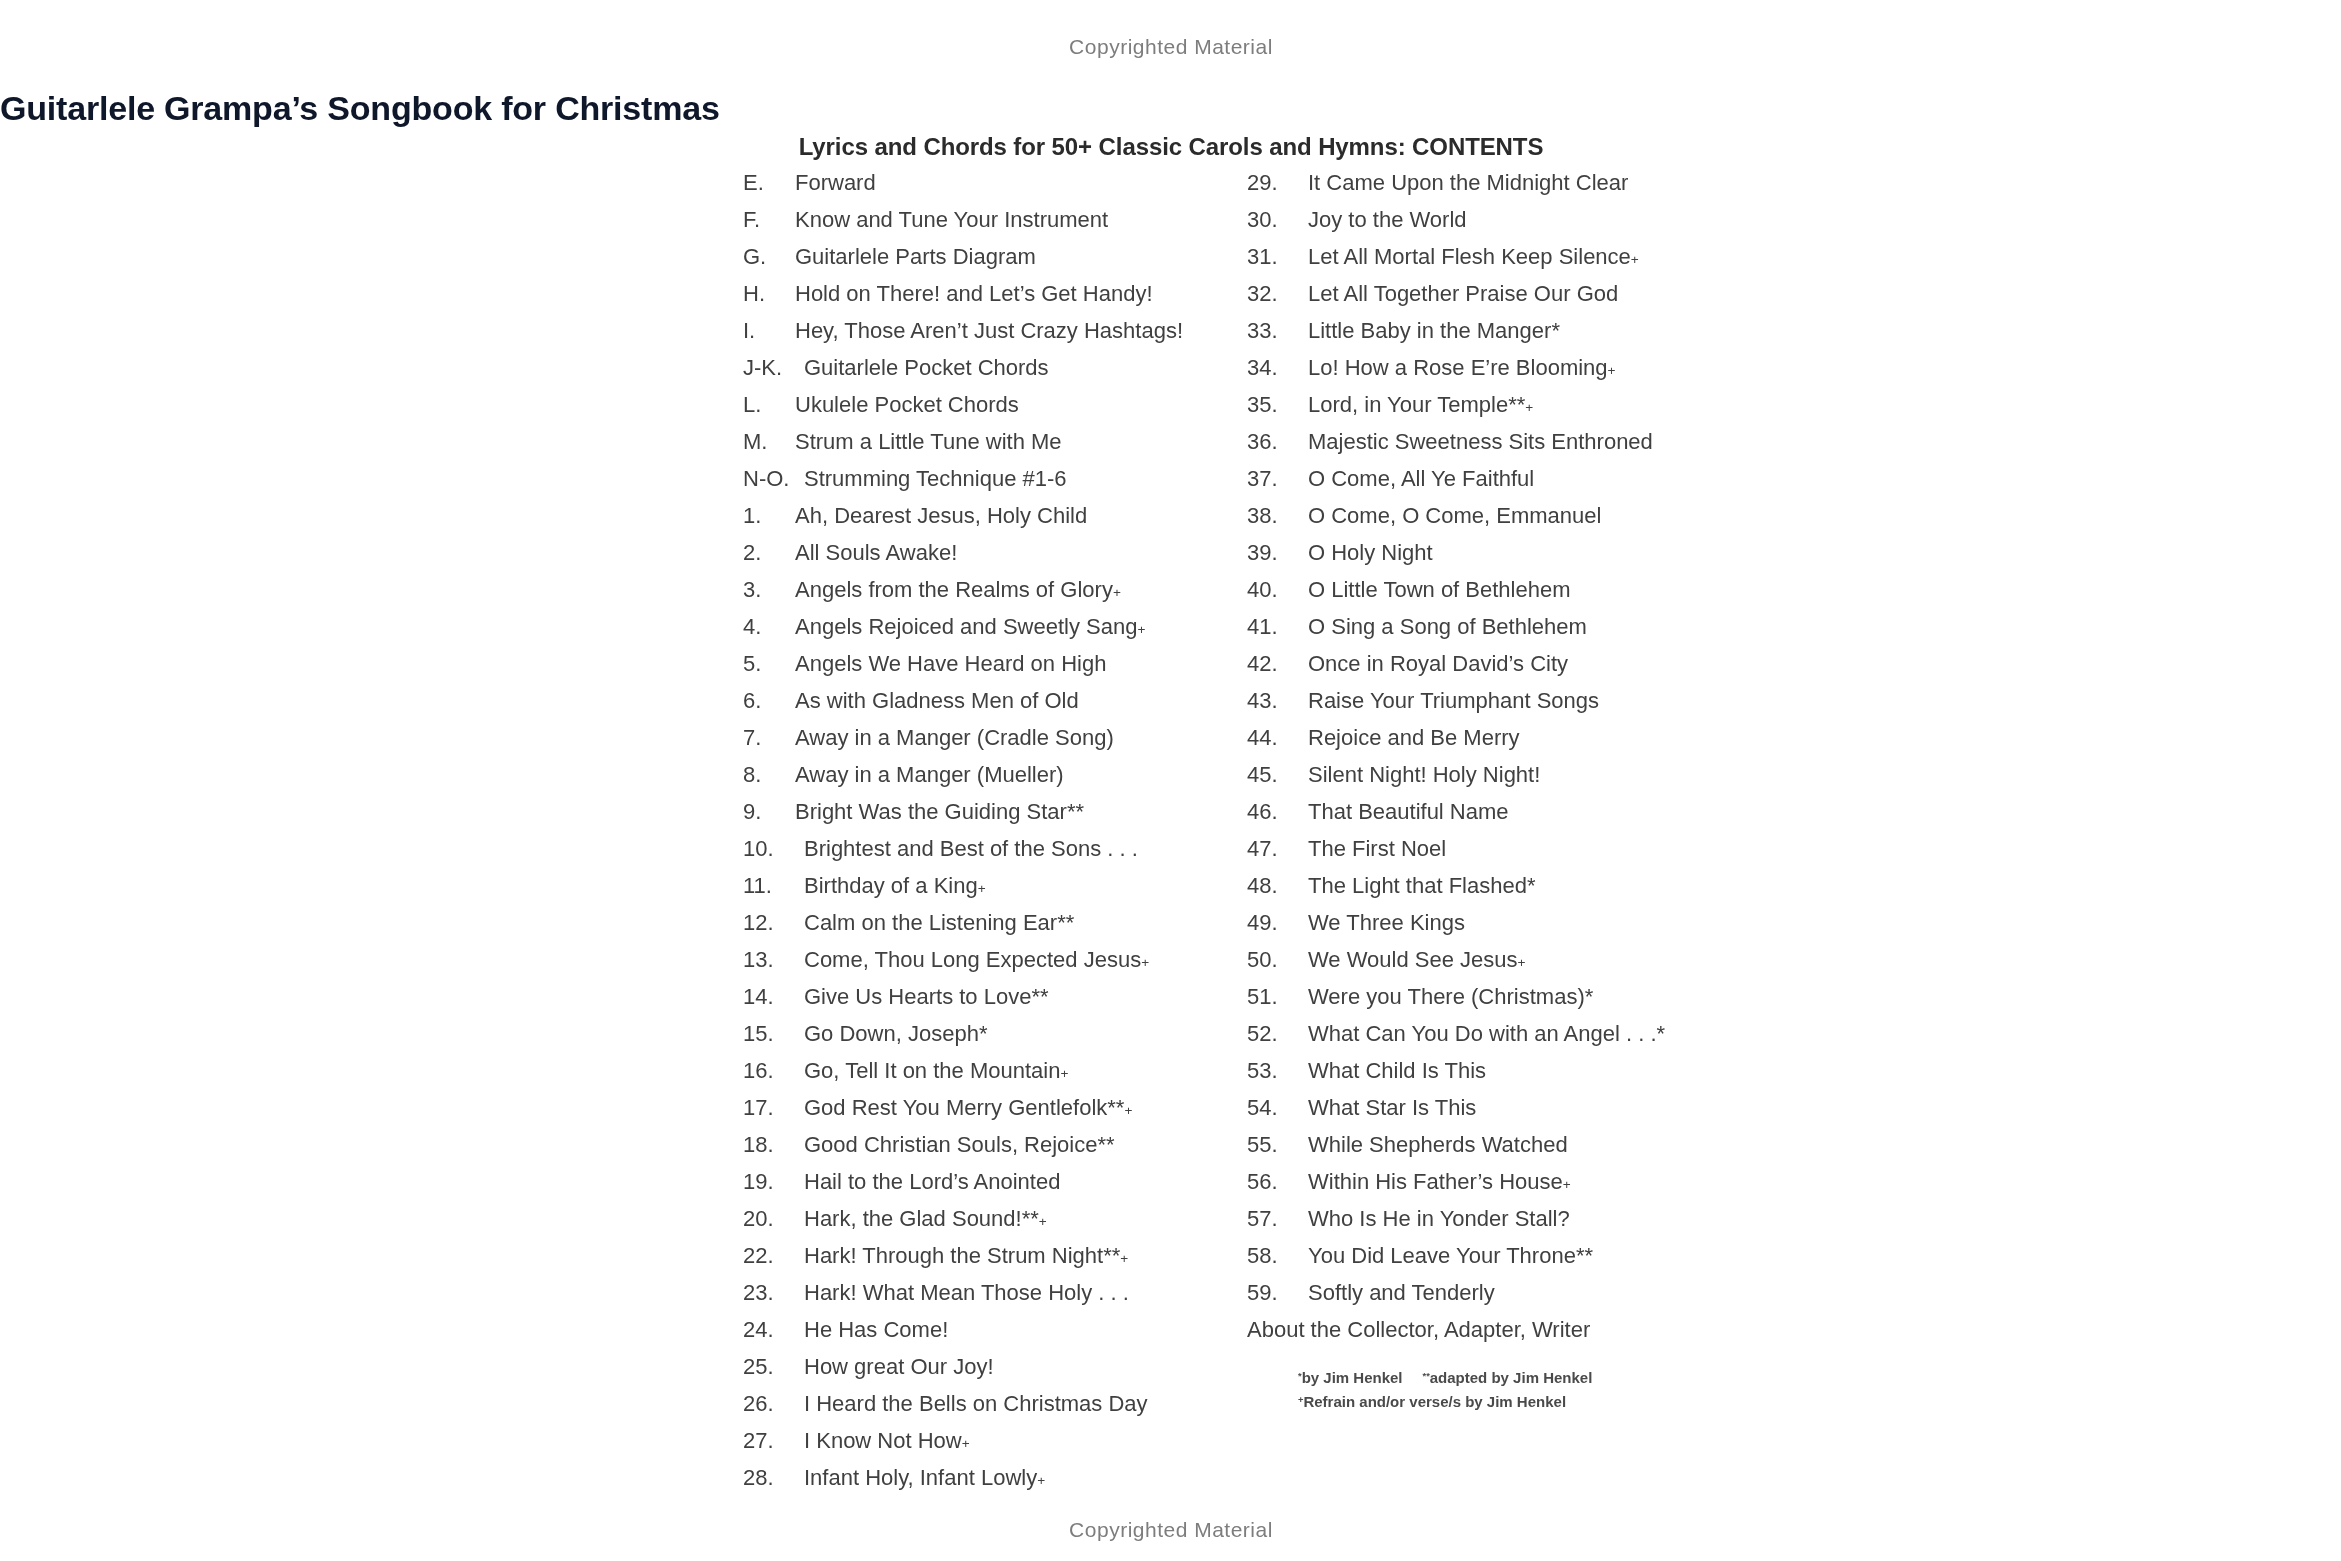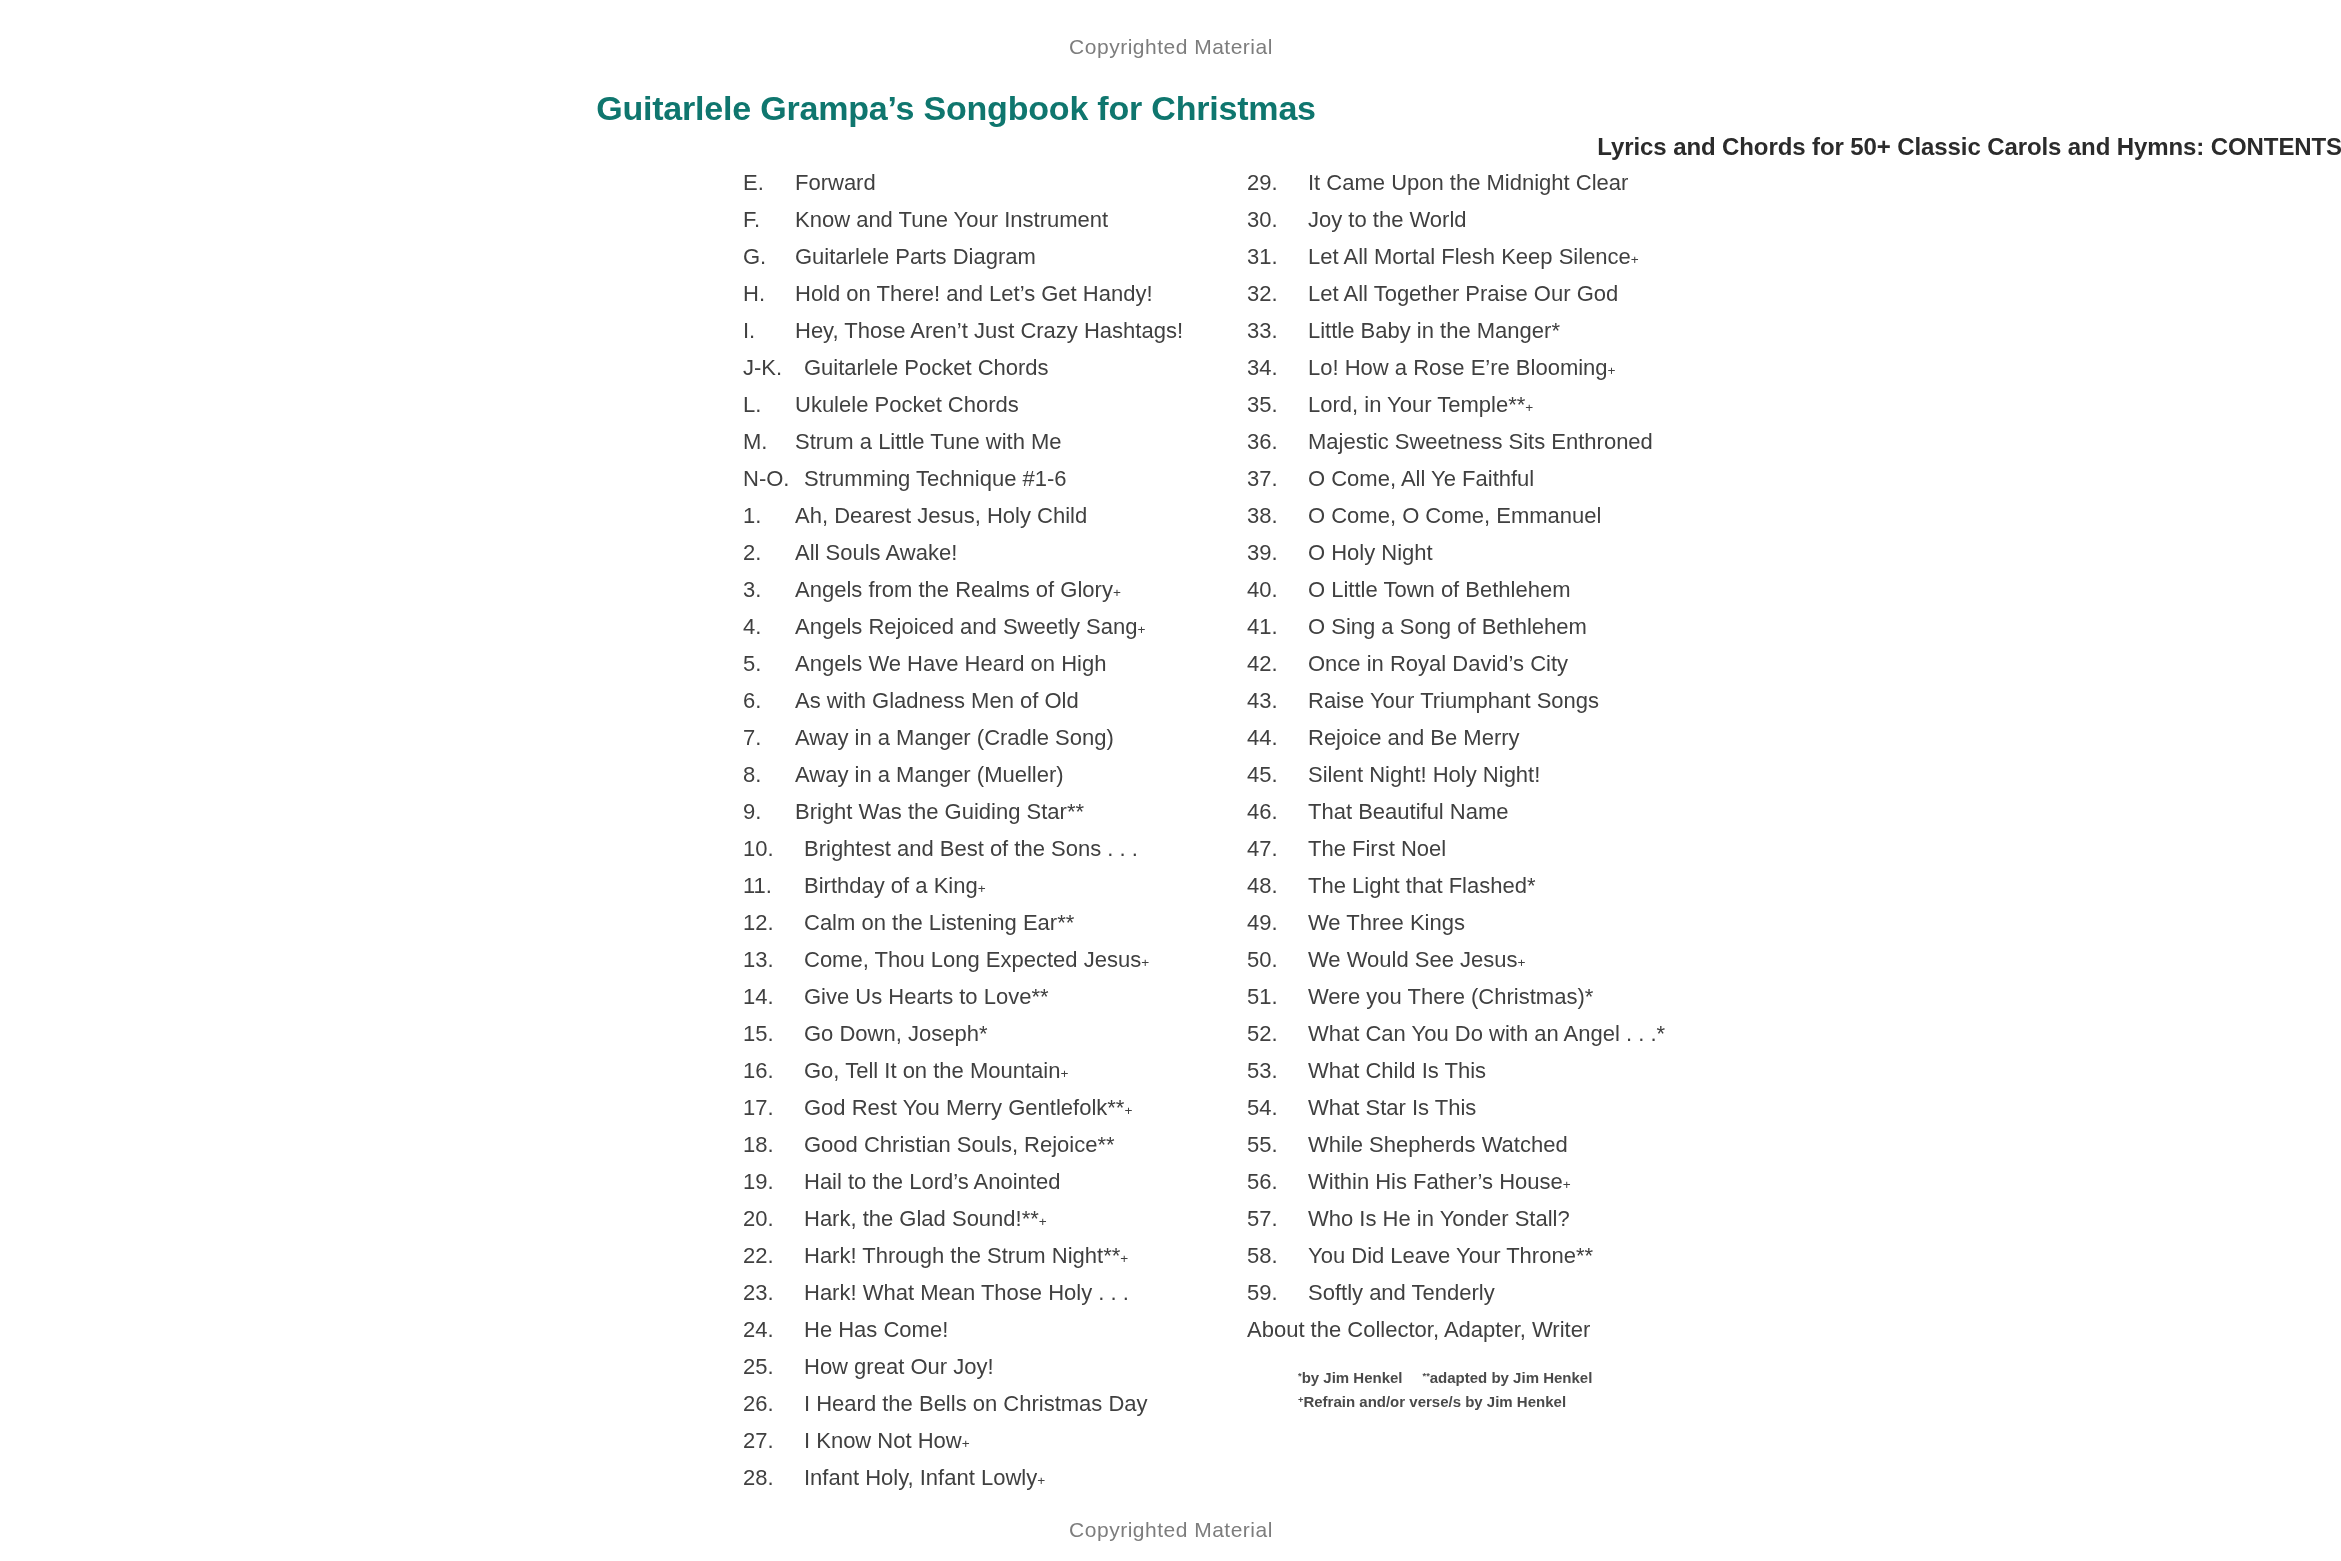--- a/index.html
+++ b/index.html
@@ -36,32 +36,32 @@
   }
   .watermark-top { top: 35px; }
   .watermark-bottom { top: 1518px; }
 
   
   .title {
     position: absolute;
     left: 0;
     top: 66px;
     width: 1912px;
-    text-align: center;
+    text-align: left;
     font-size: 34px;
     font-weight: 700;
-    color: #0f766e;
+    color: #0f172a;
     letter-spacing: -0.2px;
   }
   .subtitle {
     position: absolute;
     left: 0;
     top: 113px;
     width: 2342px;
-    text-align: right;
+    text-align: center;
     font-size: 24px;
     font-weight: 700;
     color: #2b2b2b;
     letter-spacing: -0.1px;
   }
 
   
   .columns {
     position: absolute;
     top: 170px;

